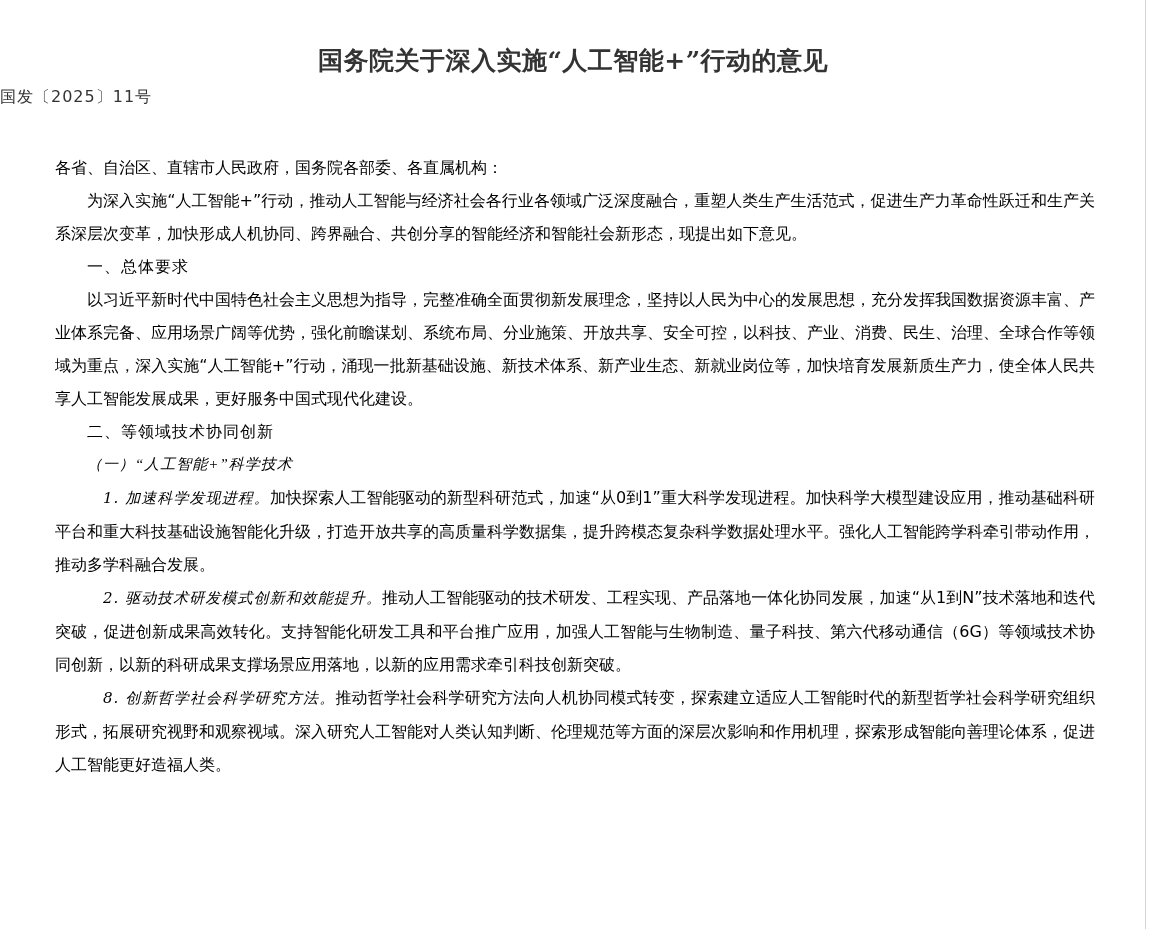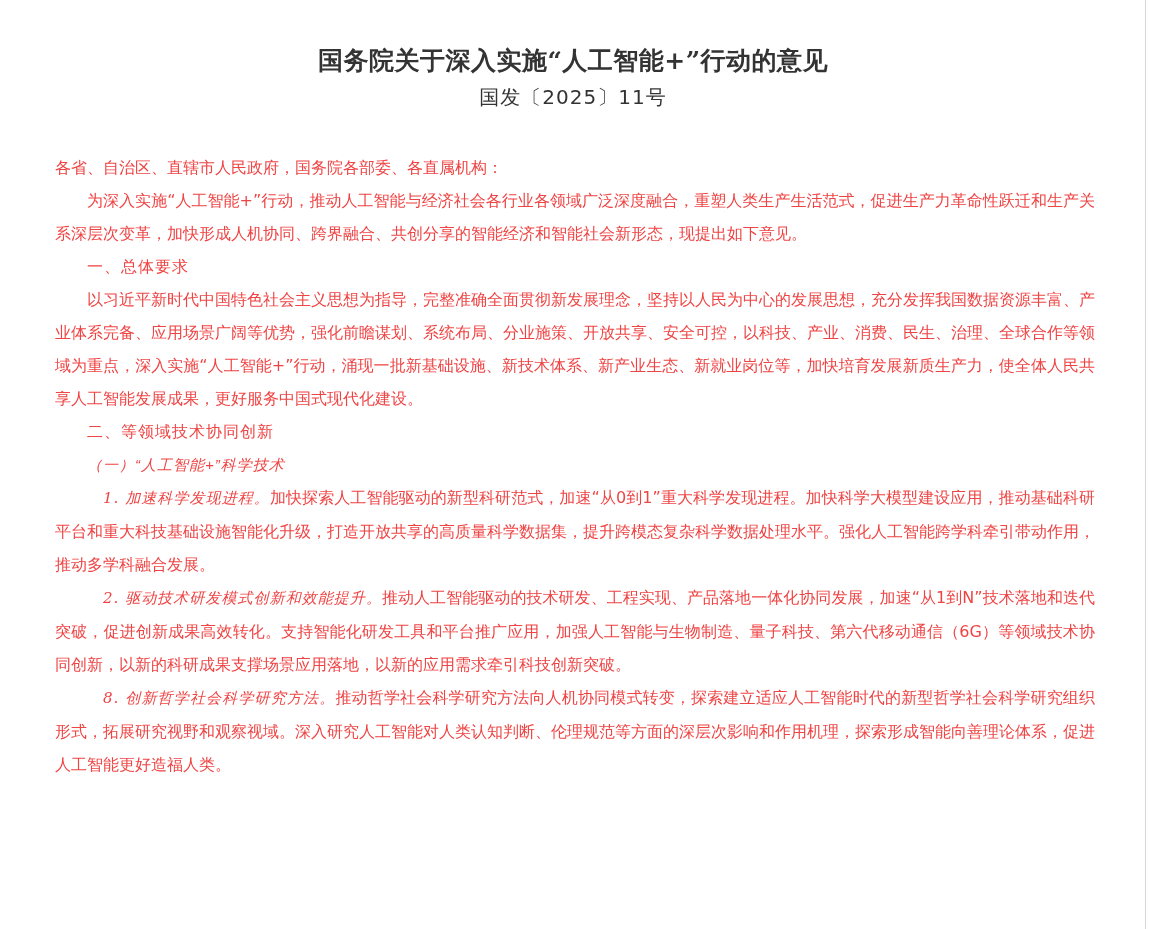--- a/index.html
+++ b/index.html
@@ -36,51 +36,50 @@
       color: #333333;
       letter-spacing: 0.5px;
       line-height: 34px;
       margin: 0;
     }
     .doc-number {
       position: absolute;
       left: 0;
       width: 1146px;
       top: 86px;
-      text-align: center;
-      font-size: 20px;
+      font-size: 16px;
       color: #333333;
       line-height: 22px;
       letter-spacing: 1px;
     }
     .body-text {
       position: absolute;
       left: 55px;
       top: 151px;
       width: 1040px;
       font-size: 16px;
       line-height: 33px;
-      color: #ef4444;
+      color: #000000;
     }
     .body-text p {
       margin: 0;
       padding: 0;
       text-align: justify;
     }
     .indent {
       text-indent: 32px;
     }
     .heading {
       font-weight: normal;
       text-indent: 32px;
       letter-spacing: 1px;
     }
     .subheading {
       text-indent: 32px;
-      font-family: Liberation Sans, sans-serif;
+      font-family: Liberation Serif, serif;
       font-style: italic;
       letter-spacing: 1px;
       font-size: 15px;
     }
     .lead {
       font-family: "DejaVu Serif", "Liberation Serif", serif;
       font-style: italic;
       letter-spacing: 1px;
       font-size: 15px;
       margin-left: 16px;

